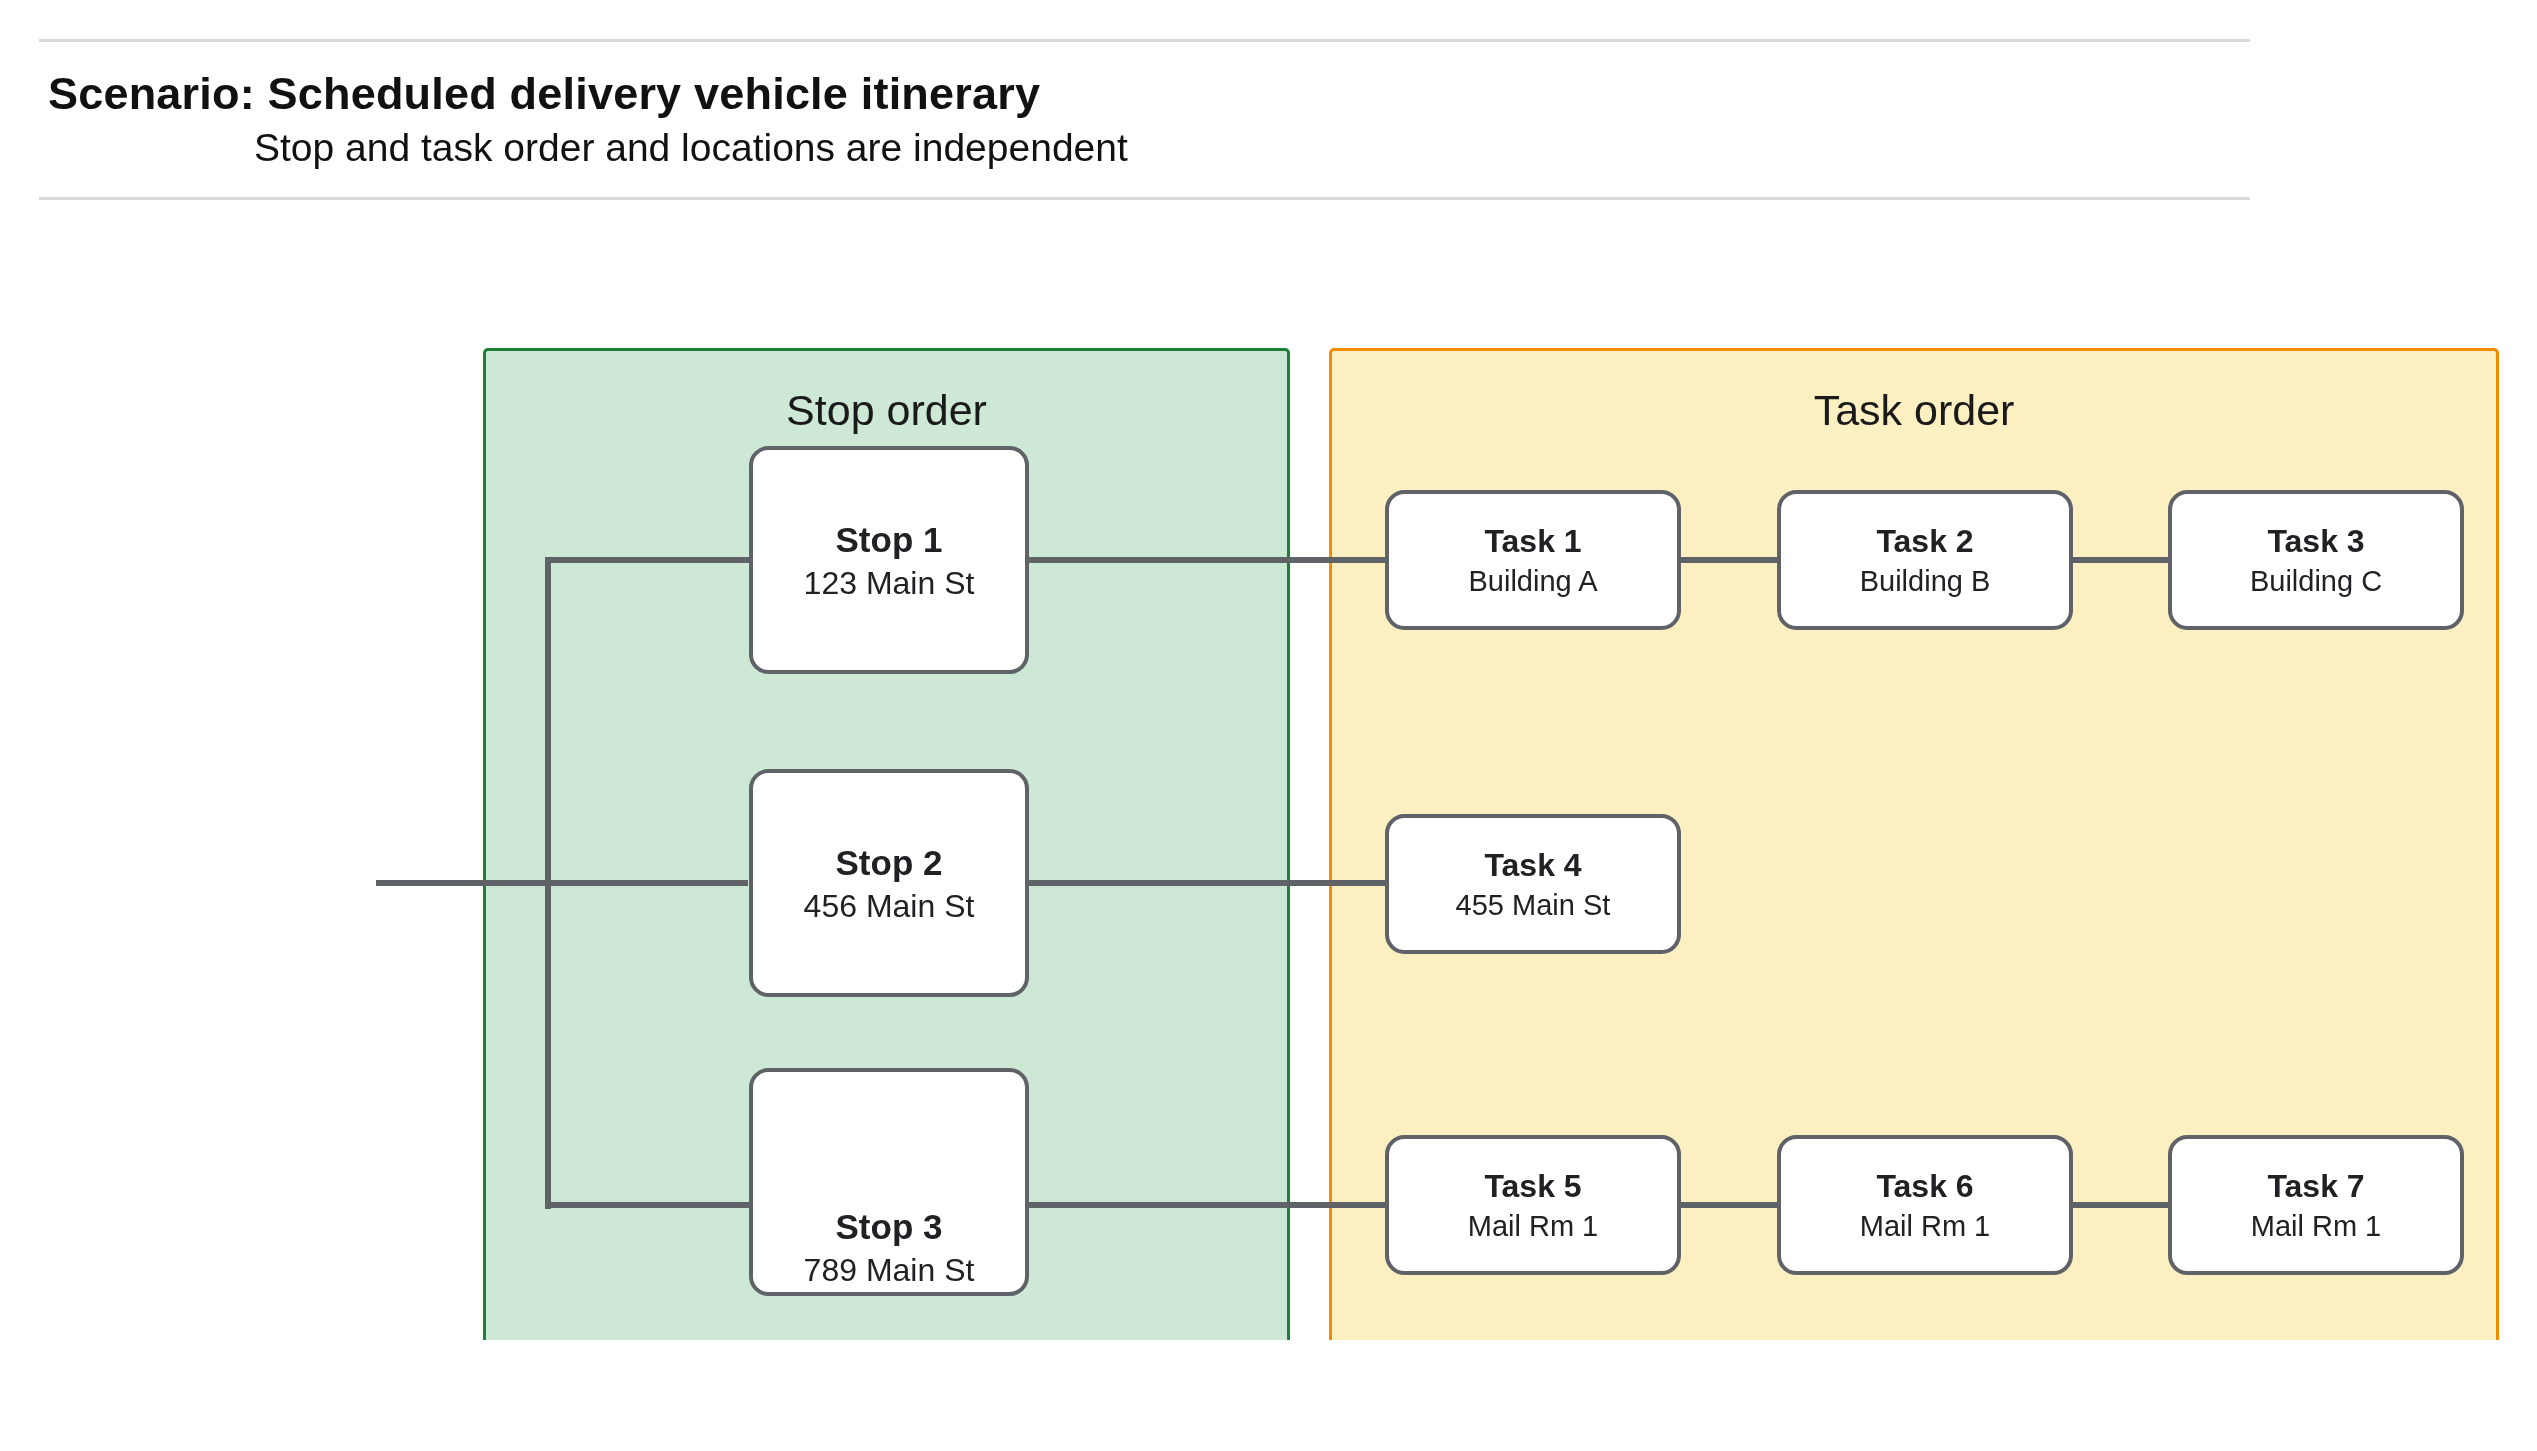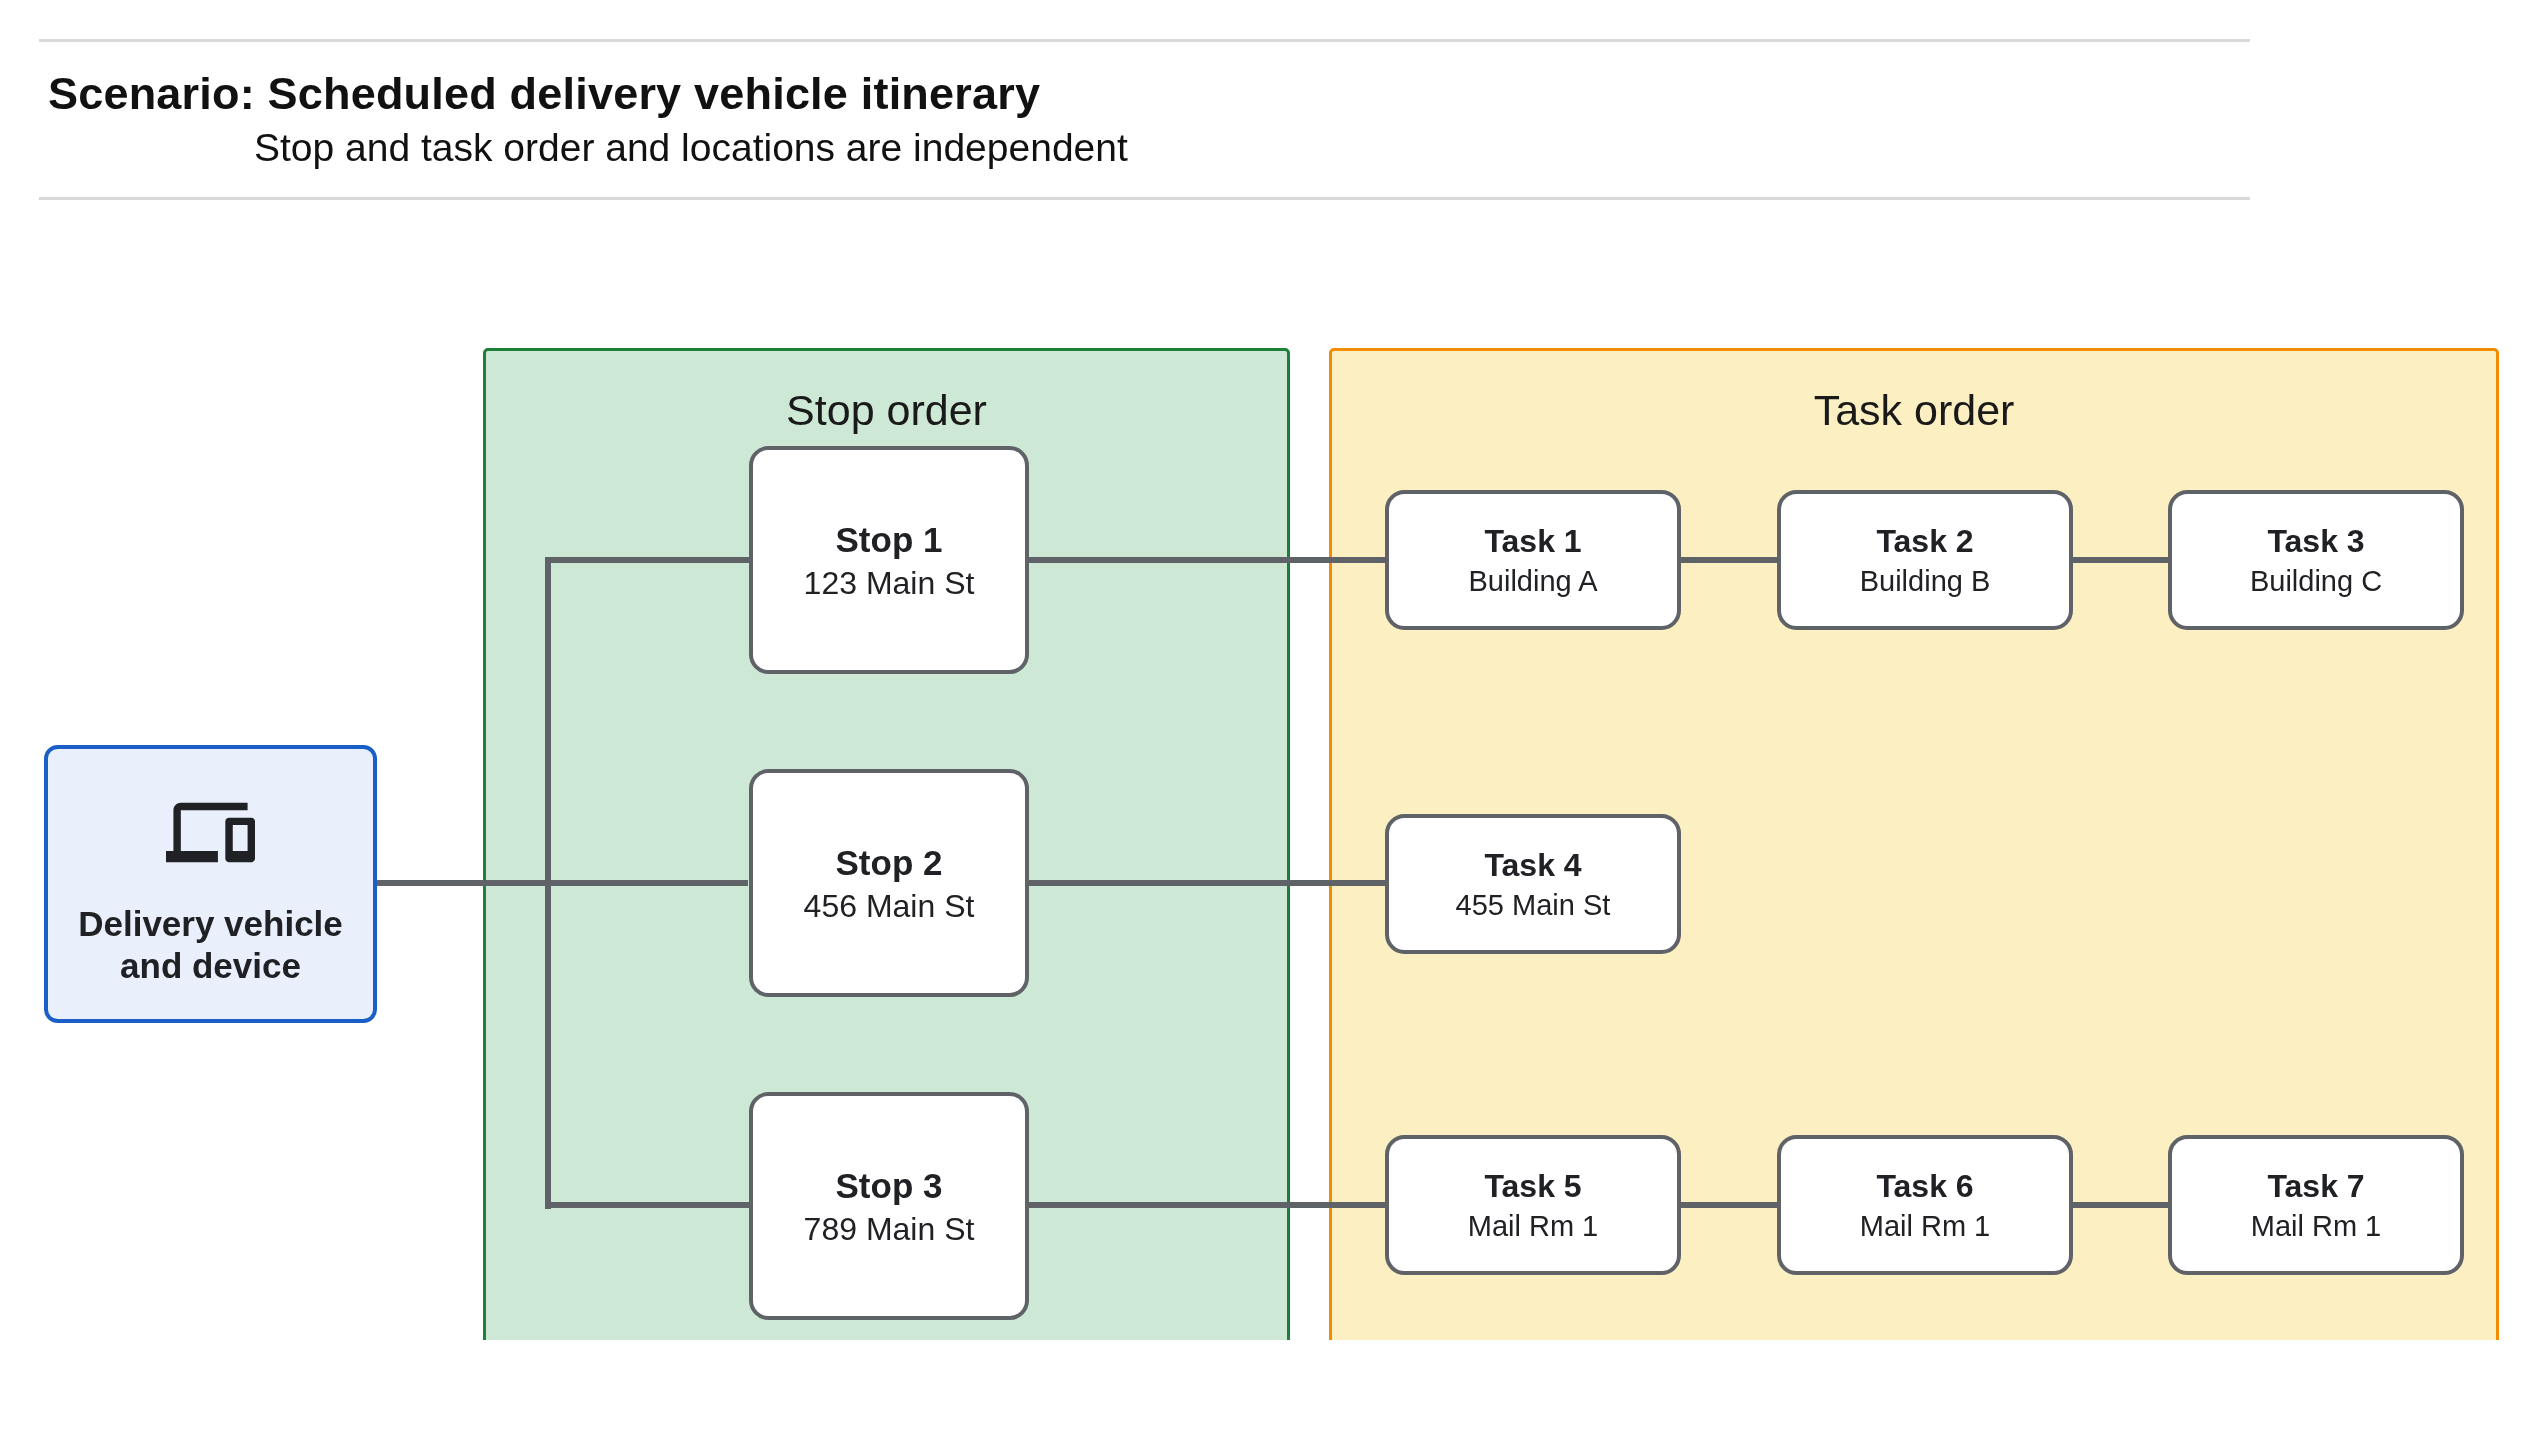--- a/index.html
+++ b/index.html
@@ -95,21 +95,21 @@
     display: flex;
     flex-direction: column;
     align-items: center;
     justify-content: center;
     text-align: center;
     z-index: 3;
   }
   .stop-node { left: 749px; width: 280px; height: 228px; }
   .stop-1 { top: 446px; }
   .stop-2 { top: 769px; }
-  .stop-3 { top: 1092px; }
+  .stop-3 { top: 1068px; justify-content: flex-end; }
   .stop-node .node-title { font-size: 35px; font-weight: bold; line-height: 1.35; }
   .stop-node .node-sub   { font-size: 32px; font-weight: normal; line-height: 1.3; }
 
   .task-node { width: 296px; height: 140px; }
   .task-col-1 { left: 1385px; }
   .task-col-2 { left: 1777px; }
   .task-col-3 { left: 2168px; }
   .task-row-1 { top: 490px; }
   .task-row-2 { top: 814px; }
   .task-row-3 { top: 1135px; }
@@ -165,28 +165,20 @@
   <div class="line h-line" style="left:545px; top:557px; width:204px;"></div>
   <div class="line h-line" style="left:545px; top:1202px; width:204px;"></div>
   <div class="line h-line" style="left:1029px; top:557px; width:356px;"></div>
   <div class="line h-line" style="left:1029px; top:880px; width:356px;"></div>
   <div class="line h-line" style="left:1029px; top:1202px; width:356px;"></div>
   <div class="line h-line" style="left:1680px; top:557px; width:97px;"></div>
   <div class="line h-line" style="left:2073px; top:557px; width:95px;"></div>
   <div class="line h-line" style="left:1680px; top:1202px; width:97px;"></div>
   <div class="line h-line" style="left:2073px; top:1202px; width:95px;"></div>
 
-  <div class="source-box">
-    <span>
-      <svg class="devices-icon-svg" width="89" height="89" viewBox="0 0 24 24" aria-hidden="true">
-        <path fill="#202124" d="M4 6h18V4H4c-1.1 0-2 .9-2 2v11H0v3h14v-3H4V6zm19 2h-6c-.55 0-1 .45-1 1v10c0 .55.45 1 1 1h6c.55 0 1-.45 1-1V9c0-.55-.45-1-1-1zm-1 9h-4v-7h4v7z"></path>
-      </svg>
-    </span>
-    <div class="source-label">Delivery vehicle and device</div>
-  </div>
 
   <div class="node stop-node stop-1">
     <div class="node-title">Stop 1</div>
     <div class="node-sub">123 Main St</div>
   </div>
   <div class="node stop-node stop-2">
     <div class="node-title">Stop 2</div>
     <div class="node-sub">456 Main St</div>
   </div>
   <div class="node stop-node stop-3">

